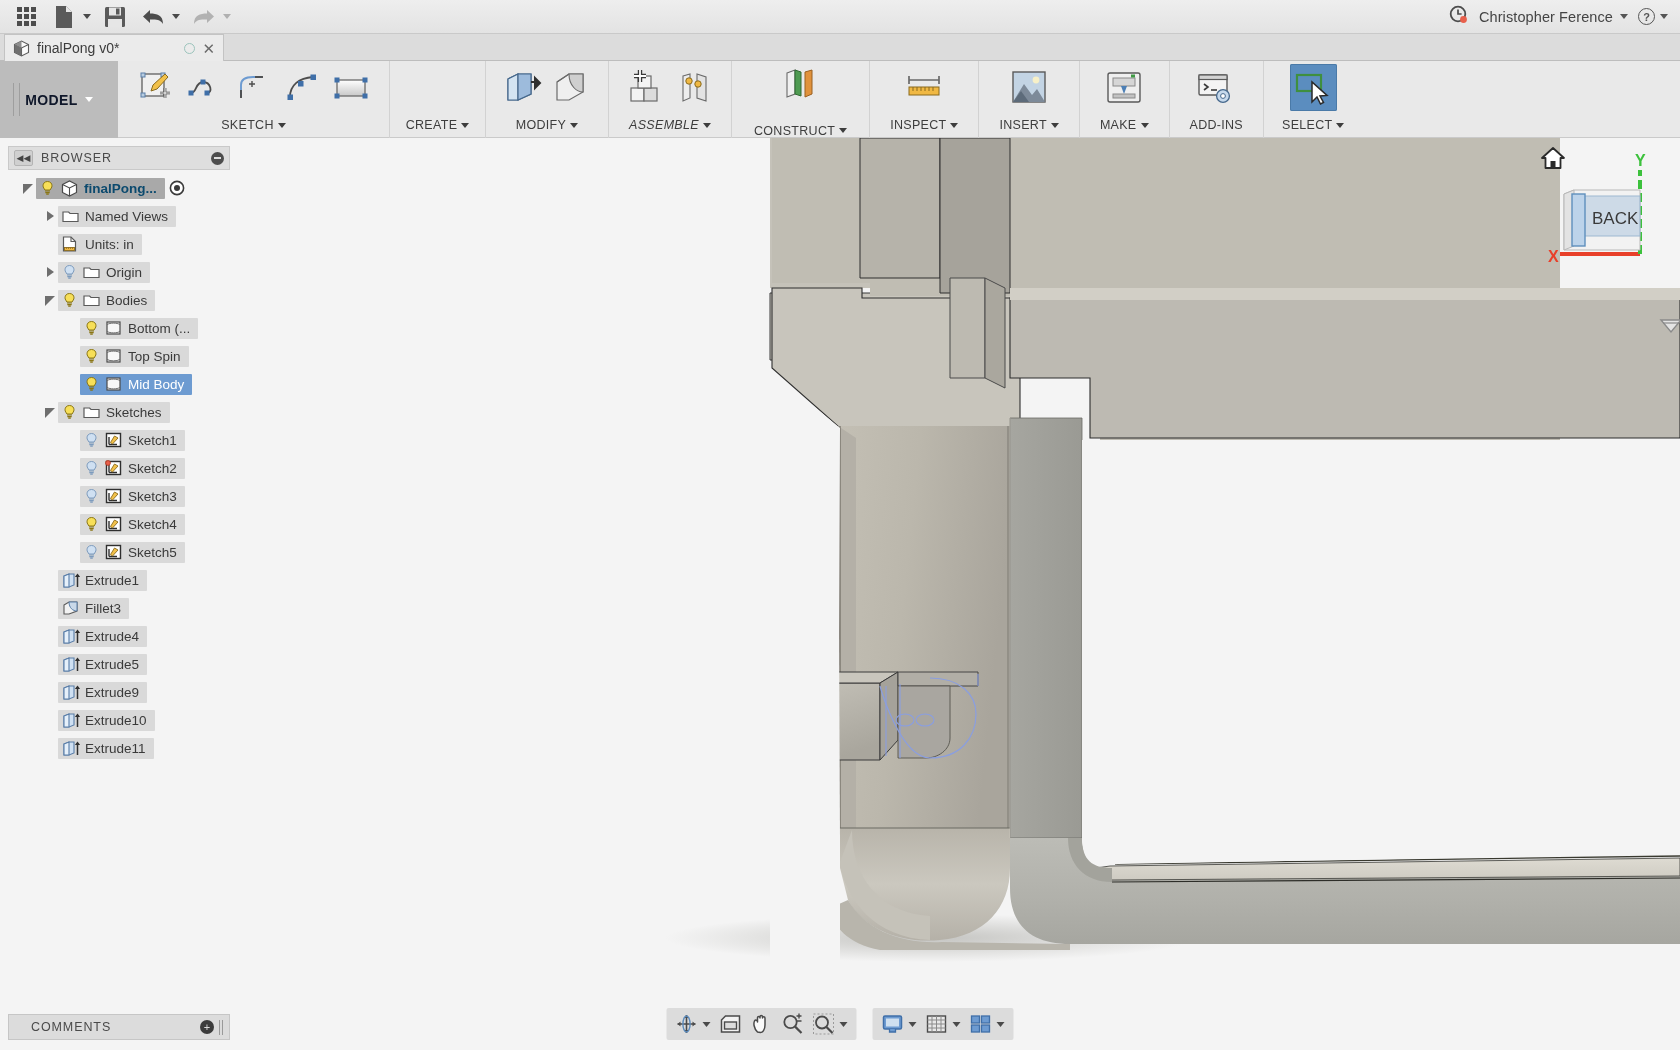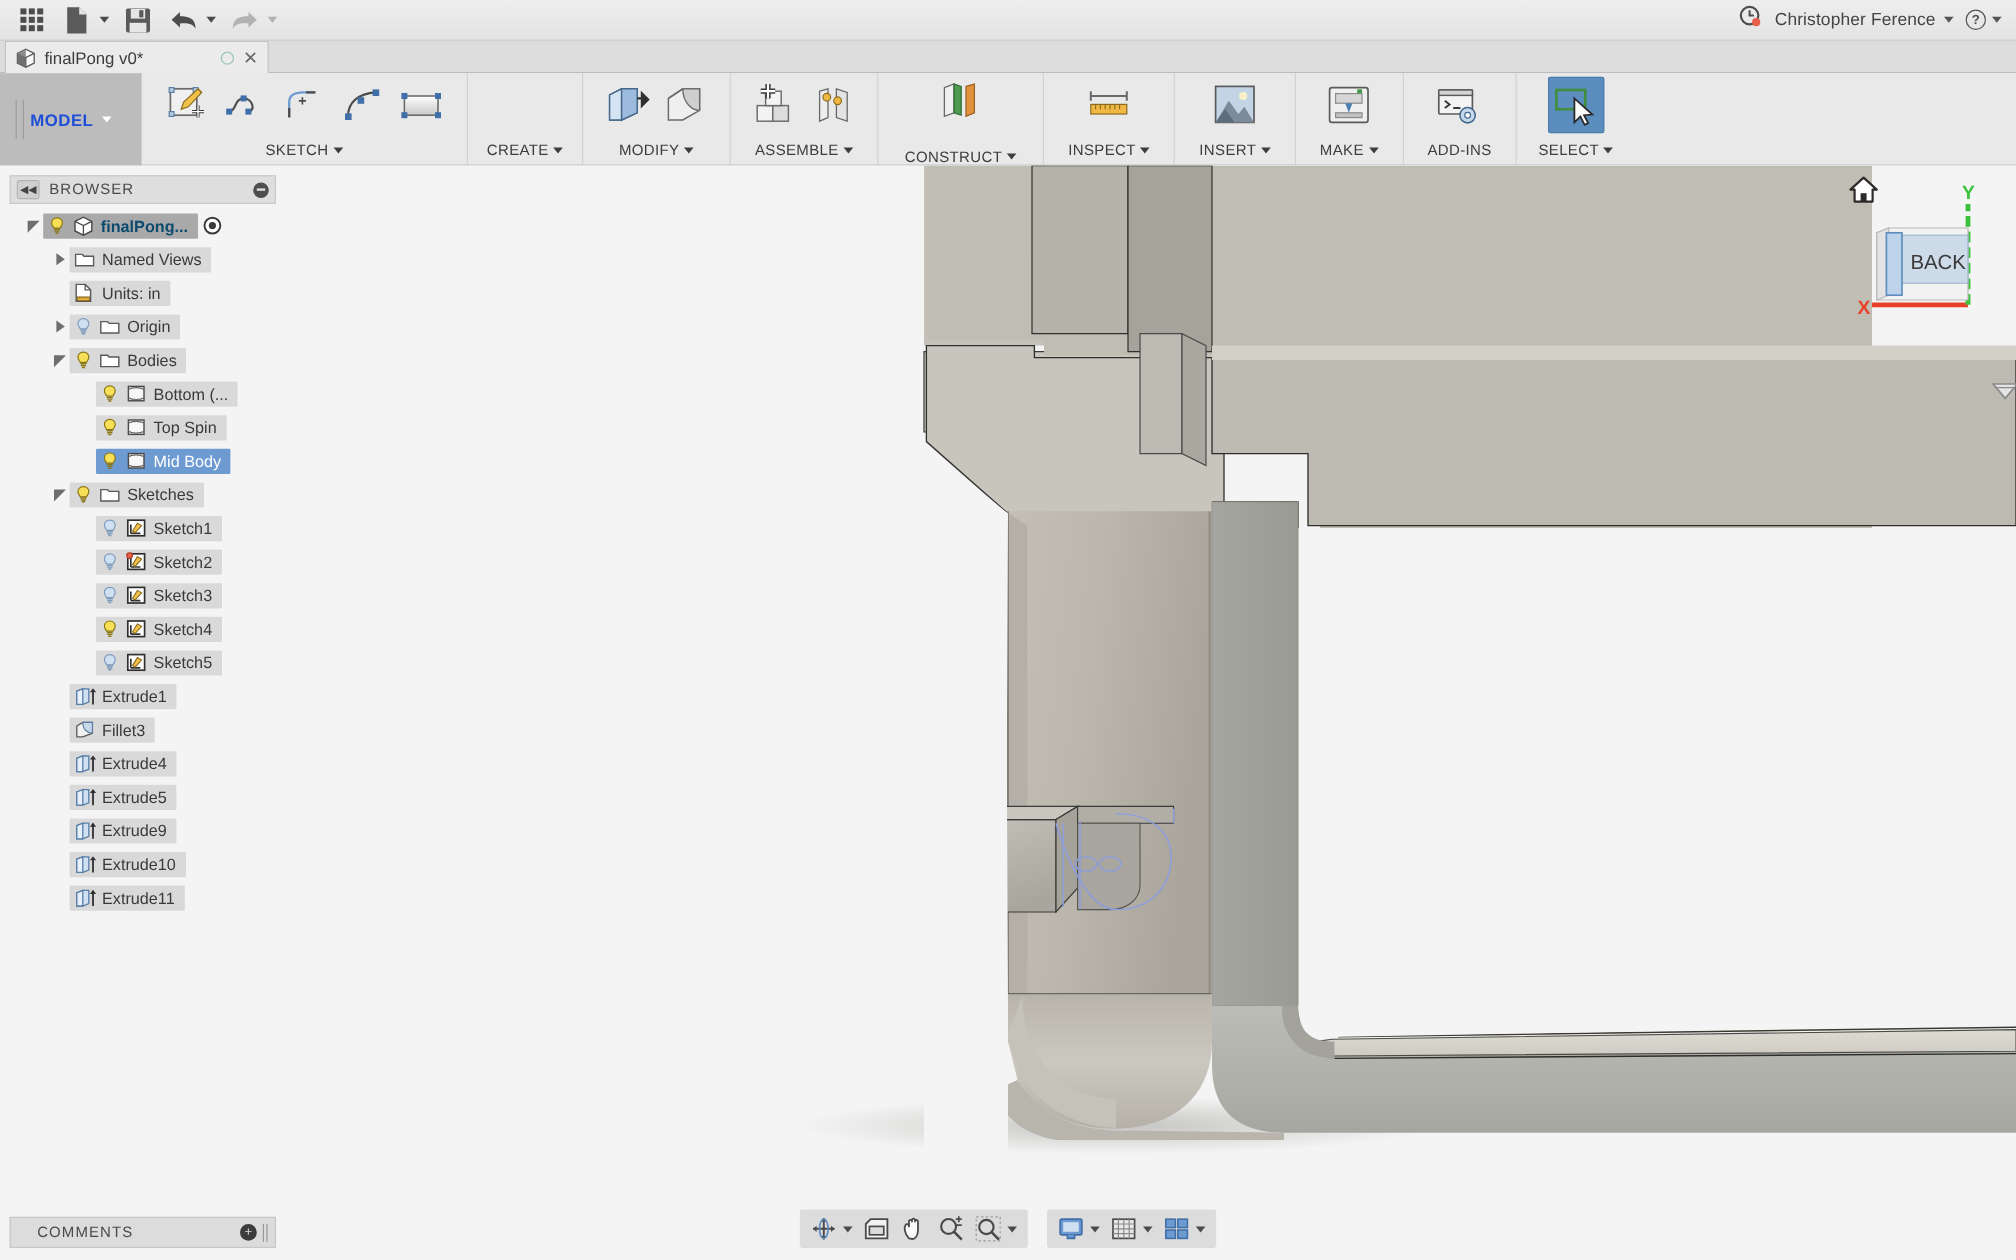--- a/index.html
+++ b/index.html
@@ -64,21 +64,21 @@
 
   
   .ribbon {
     position:absolute; left:0; top:61px; width:1680px; height:77px;
     background:#e9e9e9; border-bottom:1px solid #cacaca;
     display:flex; align-items:flex-start;
   }
   .modeltab {
     width:118px; height:77px; background:#bcbcbc;
     display:flex; align-items:center; justify-content:center; gap:7px;
-    color:#1d4ed8; font-size:14px; font-weight:bold; letter-spacing:.4px;
+    color:#0f172a; font-size:14px; font-weight:bold; letter-spacing:.4px;
     position:relative;
   }
   .modeltab::before{
     content:""; position:absolute; left:13px; top:22px; width:5px; height:33px;
     border-left:1.5px solid #9e9e9e; border-right:1.5px solid #9e9e9e;
   }
   .modeltab .caret-w {
     width:0;height:0;border-left:4px solid transparent;border-right:4px solid transparent;
     border-top:5px solid #ffffff;
   }
@@ -361,21 +361,21 @@
             <path d="M5 12 L17 4" stroke="#6a6a6a" stroke-width="1.2"></path>
           </svg>
         </div>
       </div>
       <div class="plabel">
         <span>MODIFY</span>
         <span class="caret-sm"></span>
       </div>
     </div>
 
-    <div class="panel" style="padding:0 13px;">
+    <div class="panel" style="padding:0 13px;font-style:italic;">
       <div class="icons">
         <div class="tool">
           <svg width="40" height="36" viewBox="0 0 40 36">
             <rect x="5" y="18" width="13" height="13" fill="#f3f3f3" stroke="#6a6a6a" stroke-width="1.2"></rect>
             <rect x="18" y="18" width="13" height="13" fill="#dcdcdc" stroke="#6a6a6a" stroke-width="1.2"></rect>
             <rect x="12" y="6" width="13" height="12" fill="#f3f3f3" stroke="#6a6a6a" stroke-width="1.2"></rect>
             <path d="M8 6 h12 M14 0 v12" stroke="#3a3a3a" stroke-width="4.4"></path>
             <path d="M8 6 h12 M14 0 v12" stroke="#ffffff" stroke-width="1.8"></path>
           </svg>
         </div>

